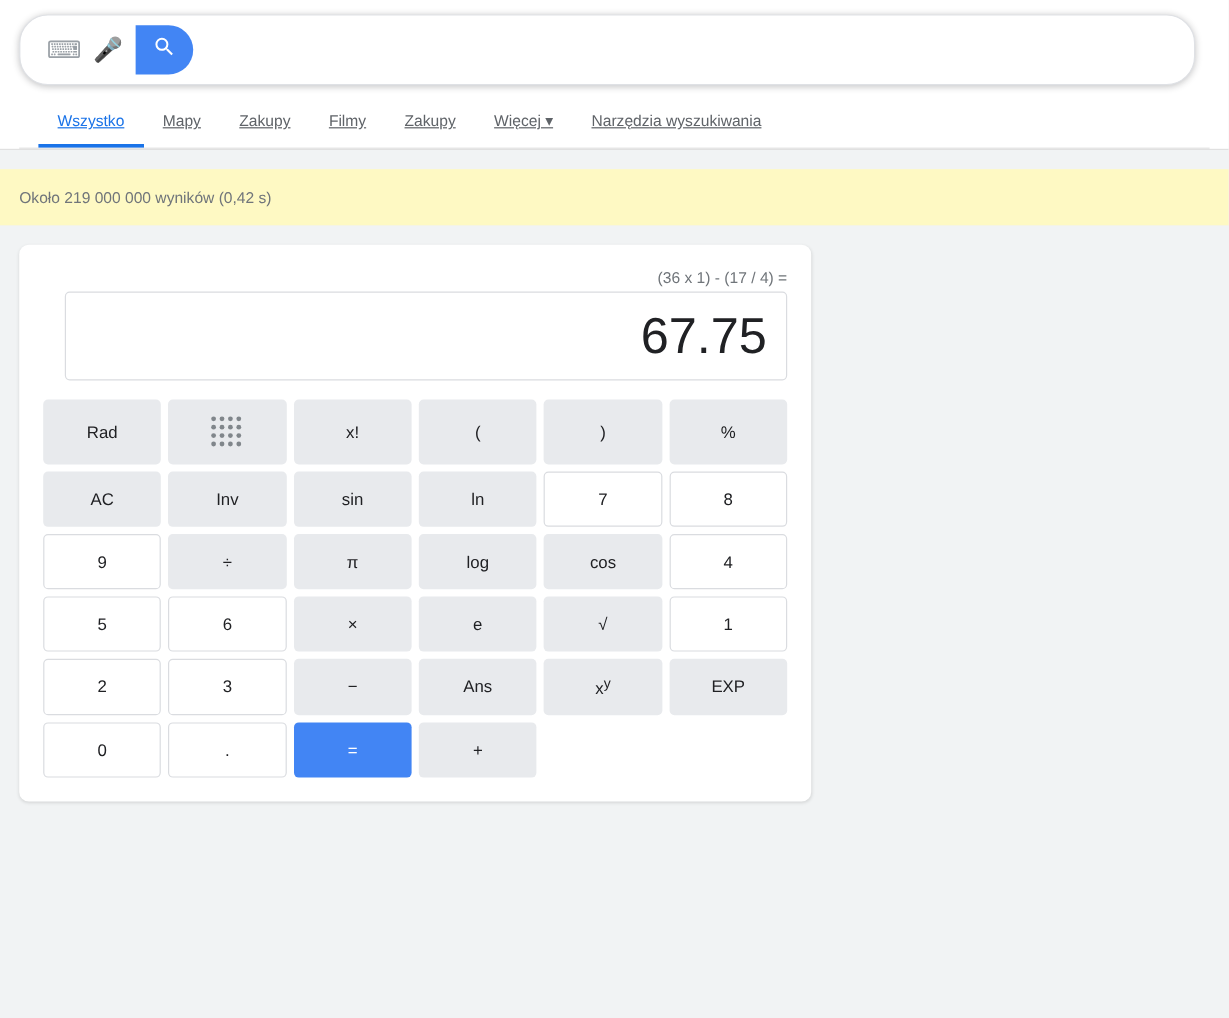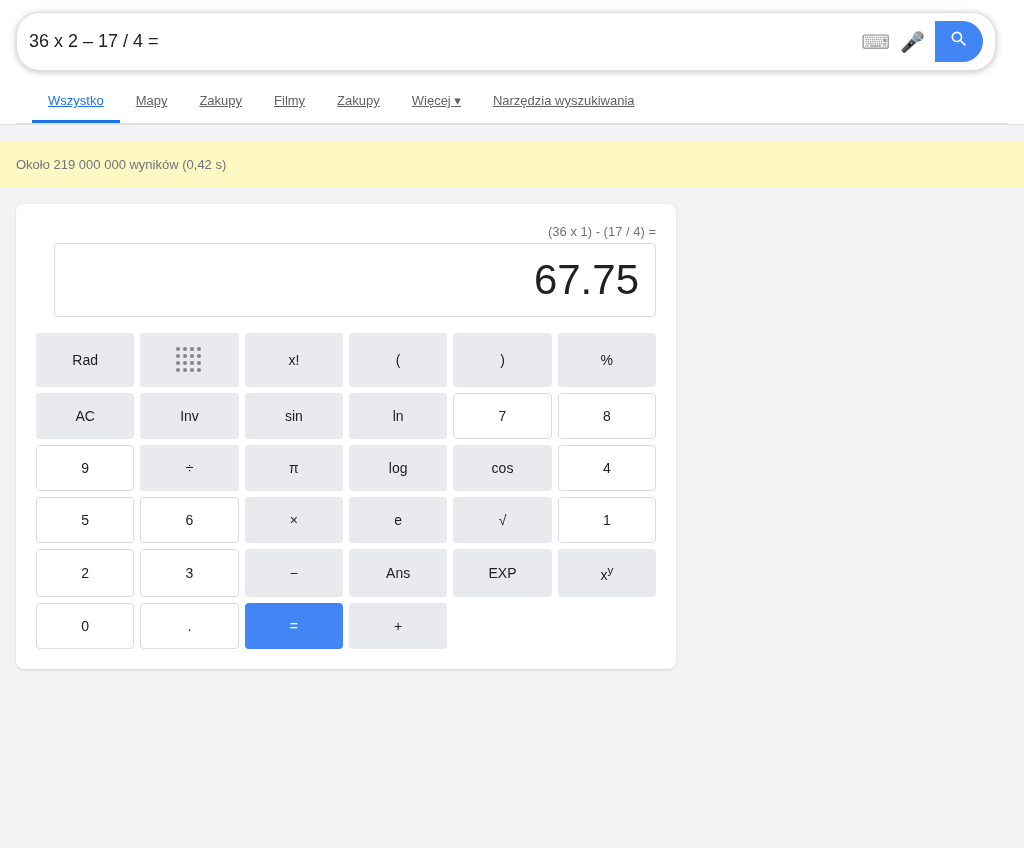--- a/index.html
+++ b/index.html
@@ -175,21 +175,20 @@
       height: 4px;
       background: #80868b;
       border-radius: 50%;
     }
   </style>
 </head>
 <body>
 
 <div class="search-bar-wrapper">
   <div class="search-row">
-    <input class="search-input" type="text" value="36 x 2 – 17 / 4 =" style="">
     <div class="search-icons">
       <span class="keyboard-icon">⌨</span>
       <span class="mic-icon">🎤</span>
     </div>
     <button class="search-btn">
       <svg width="20" height="20" viewBox="0 0 24 24" fill="white">
         <path d="M15.5 14h-.79l-.28-.27A6.471 6.471 0 0 0 16 9.5 6.5 6.5 0 1 0 9.5 16c1.61 0 3.09-.59 4.23-1.57l.27.28v.79l5 4.99L20.49 19l-4.99-5zm-6 0C7.01 14 5 11.99 5 9.5S7.01 5 9.5 5 14 7.01 14 9.5 11.99 14 9.5 14z"></path>
       </svg>
     </button>
   </div>
@@ -264,21 +263,21 @@
       <button class="calc-btn">×</button>
 
       <button class="calc-btn">e</button>
       <button class="calc-btn">√</button>
       <button class="calc-btn white">1</button>
       <button class="calc-btn white">2</button>
       <button class="calc-btn white">3</button>
       <button class="calc-btn">−</button>
 
       <button class="calc-btn">Ans</button>
+      <button class="calc-btn">x<sup>y</sup></button>
       <button class="calc-btn">EXP</button>
-      <button class="calc-btn">x<sup>y</sup></button>
       <button class="calc-btn white">0</button>
       <button class="calc-btn white">.</button>
       <button class="calc-btn blue">=</button>
       <button class="calc-btn">+</button>
     </div>
   </div>
 </div>
 
 </body></html>

